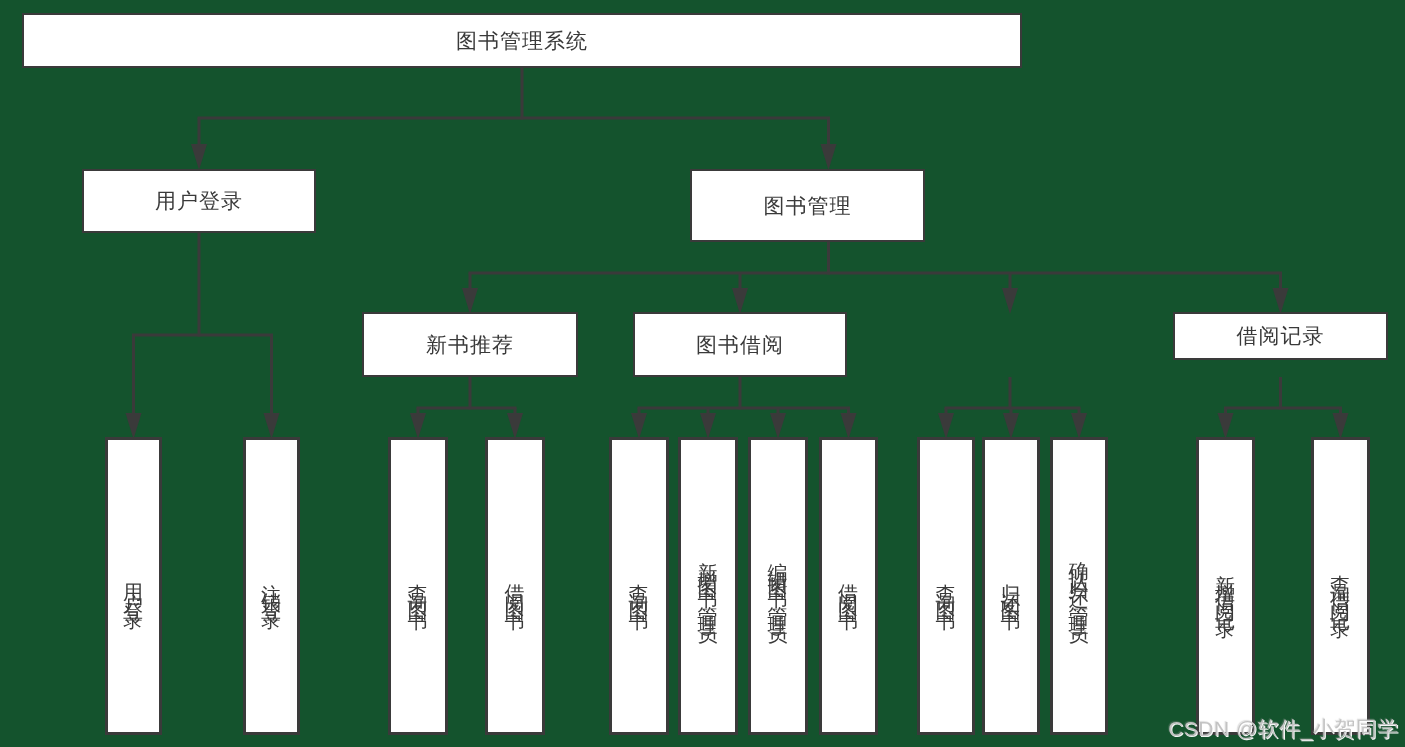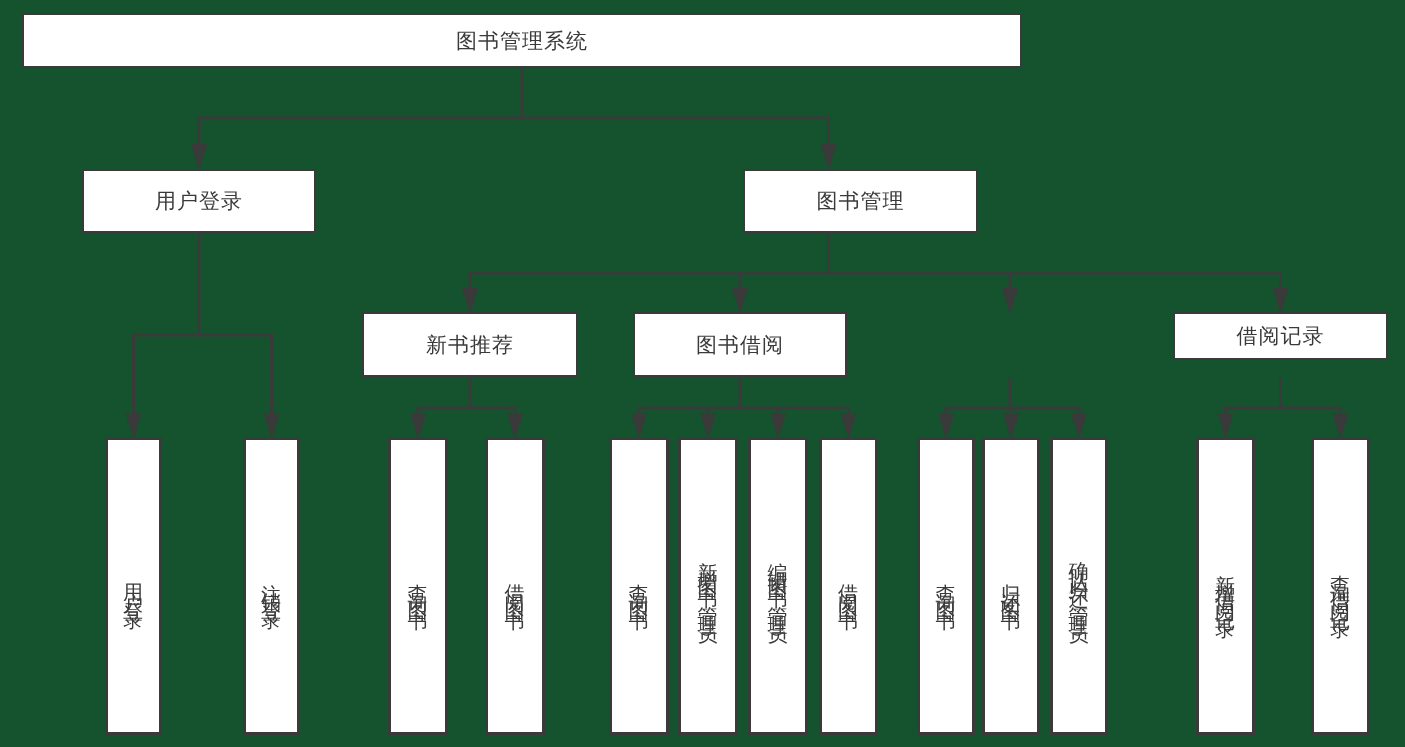--- a/index.html
+++ b/index.html
@@ -32,21 +32,21 @@
   }
   .leaf .vtext{
     writing-mode:vertical-rl;
     text-orientation:mixed;
     letter-spacing:9px;
     line-height:1;
   }
   
   #n-root        {left:22px;  top:13px;  width:1000px; height:55px;}
   #n-user-login  {left:82px;  top:169px; width:234px;  height:64px;}
-  #n-book-mgmt   {left:743px; top:169px; width:235px;  height:64px;}
+  #n-book-mgmt   {left:690px; top:169px; width:235px;  height:73px;}
   #n-new-book    {left:362px; top:312px; width:216px;  height:65px;}
   #n-borrow      {left:633px; top:312px; width:214px;  height:65px;}
   #n-current     {left:902px; top:312px; width:216px;  height:65px;}
   #n-record      {left:1173px;top:312px; width:215px;  height:48px;}
   .leaf{top:437px;height:298px;}
   #l-a1{left:105px; width:57px;}
   #l-a2{left:243px; width:57px;}
   #l-b1{left:388px; width:60px;}
   #l-b2{left:485px; width:60px;}
   #l-c1{left:609px; width:60px;}
@@ -196,14 +196,15 @@
   <div class="node leaf" id="l-d3">
     <span class="vtext">确认归还（管理员）</span>
   </div>
   <div class="node leaf" id="l-e1">
     <span class="vtext">新增借阅记录</span>
   </div>
   <div class="node leaf" id="l-e2">
     <span class="vtext">查询借阅记录</span>
   </div>
 
+  <div id="watermark">CSDN @软件_小贺同学</div>
 
 </div>
 
 </body></html>

